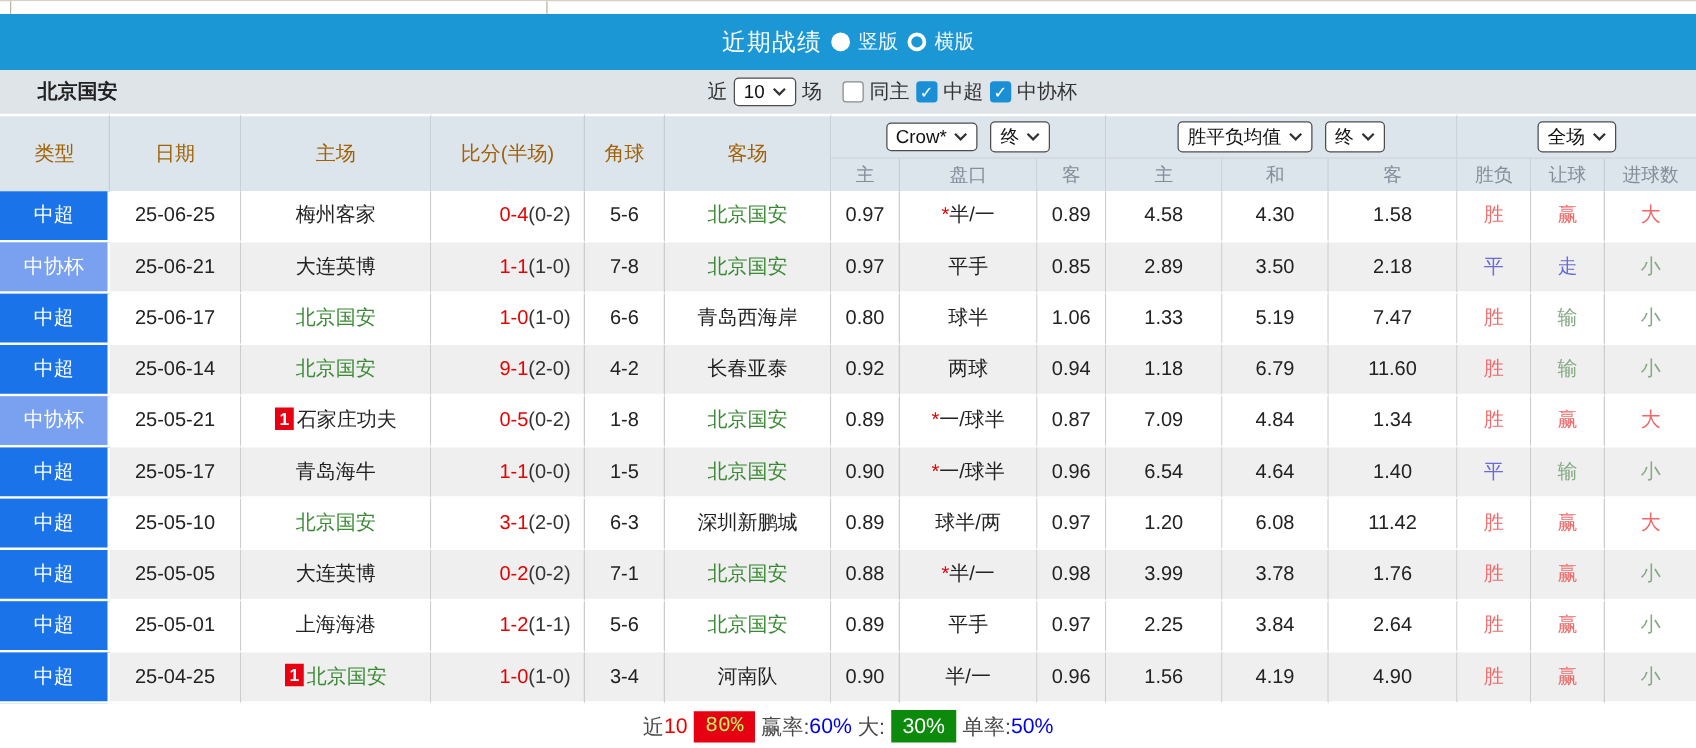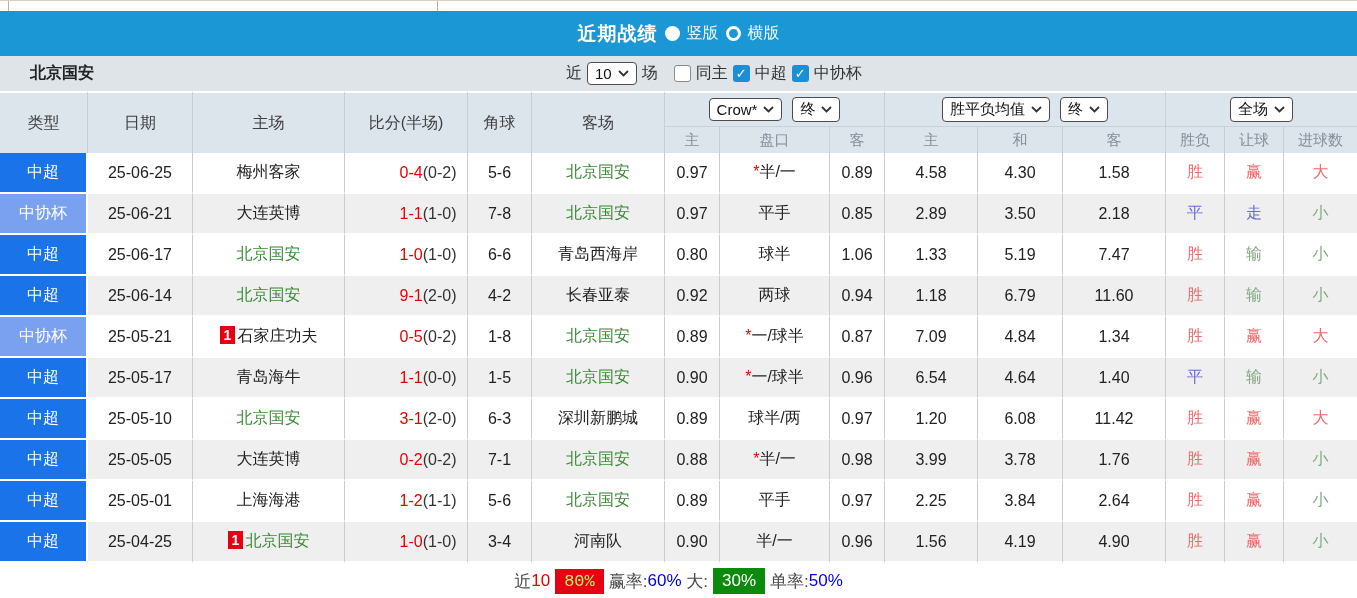--- a/index.html
+++ b/index.html
@@ -4,21 +4,21 @@
 <style>
   html,body{margin:0;padding:0;background:#fff;}
   .page{position:relative;width:1357px;height:598px;background:#fff;overflow:hidden;
         font-family:"Liberation Sans","DejaVu Sans",sans-serif;}
   
   .top-strip{height:10px;background:#fff;border-top:1px solid #d8d0c2;position:relative;}
   .cutoff-box{position:absolute;left:8px;top:0;width:428px;height:10px;background:#fff;
               border-left:1px solid #bab3a4;border-right:1px solid #bab3a4;}
   
   .title-bar{height:45px;background:#1b97d6;display:flex;align-items:center;justify-content:center;gap:7px;}
-  .title{color:#fff;font-weight:bold;font-size:19px;letter-spacing:1px;}
+  .title{color:#fff;font-weight:normal;font-size:19px;letter-spacing:1px;}
   .radio{width:15px;height:15px;border-radius:50%;display:inline-block;flex:0 0 auto;cursor:pointer;}
   .radio.selected{background:#fff;}
   .radio.unselected{width:9px;height:9px;border:3px solid #fff;background:transparent;}
   .radio-label{color:#ecf5fb;font-size:16px;cursor:pointer;}
   
   .team-bar{height:35px;background:#dfe4e9;position:relative;display:flex;align-items:center;}
   .team-name{margin-left:30px;font-weight:bold;font-size:16px;color:#222;}
   .filters{position:absolute;left:566px;top:0;height:35px;display:flex;align-items:center;gap:5px;
            font-size:16px;color:#333;}
   .select{display:inline-flex;align-items:center;gap:6px;background:#fff;border:1px solid #4c4c4c;
@@ -26,21 +26,21 @@
   .select svg{display:block;}
   .checkbox{width:17px;height:17px;border-radius:3px;display:inline-flex;align-items:center;
             justify-content:center;box-sizing:border-box;cursor:pointer;flex:0 0 auto;}
   .checkbox.checked{background:#1a8fd6;color:#fff;font-size:13px;font-weight:bold;}
   .checkbox.unchecked{background:#fff;border:1px solid #8a8a8a;}
   .filters .gap{width:6px;}
   
   table.results{border-collapse:separate;border-spacing:0;table-layout:fixed;width:1357px;}
   table.results th,table.results td{box-sizing:border-box;overflow:hidden;white-space:nowrap;}
   thead th{background:#dce4ec;font-weight:normal;border-right:1px solid #c6ced6;border-top:2px solid #fff;}
-  th.left-h{color:#404040;font-size:16px;}
+  th.left-h{color:#a16207;font-size:16px;}
   th.group{height:36px;border-bottom:1px solid #c9d1d9;}
   th.group .grp{display:flex;align-items:center;justify-content:center;gap:10px;}
   th.sub{height:26px;font-size:15px;color:#848d99;border-top:none;}
   th:last-child,td:last-child{border-right:none;}
   tbody td{height:41px;border-bottom:2px solid #fff;border-right:1px solid #cccccc;
            text-align:center;font-size:16px;color:#222;vertical-align:middle;}
   tr.r-odd td{background:#fff;}
   tr.r-even td{background:#efefef;}
   td.col-cream{background:#fbf6ed;}
   td.col-blue{background:#edf4fa;}

